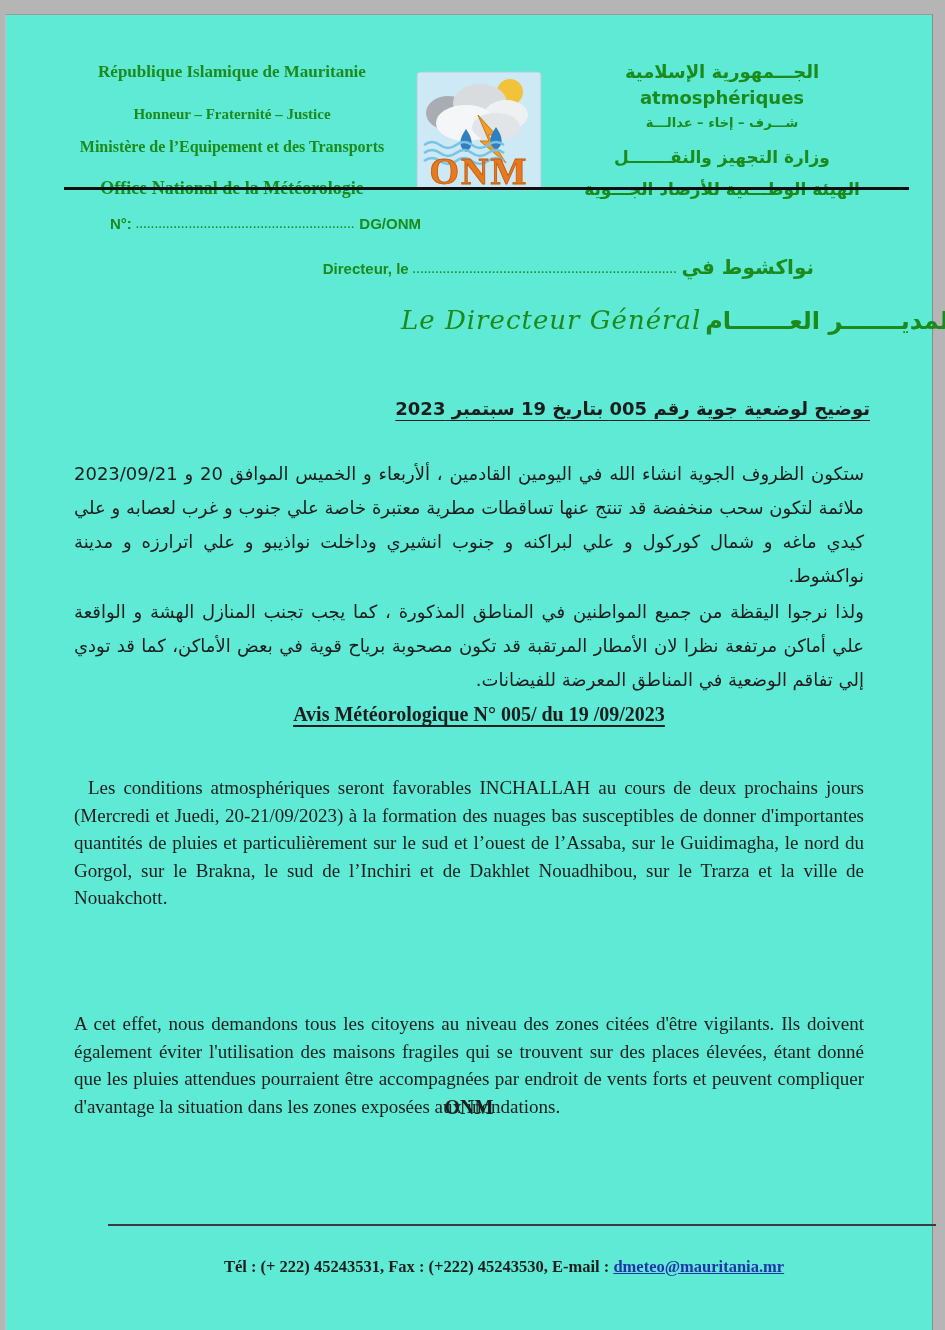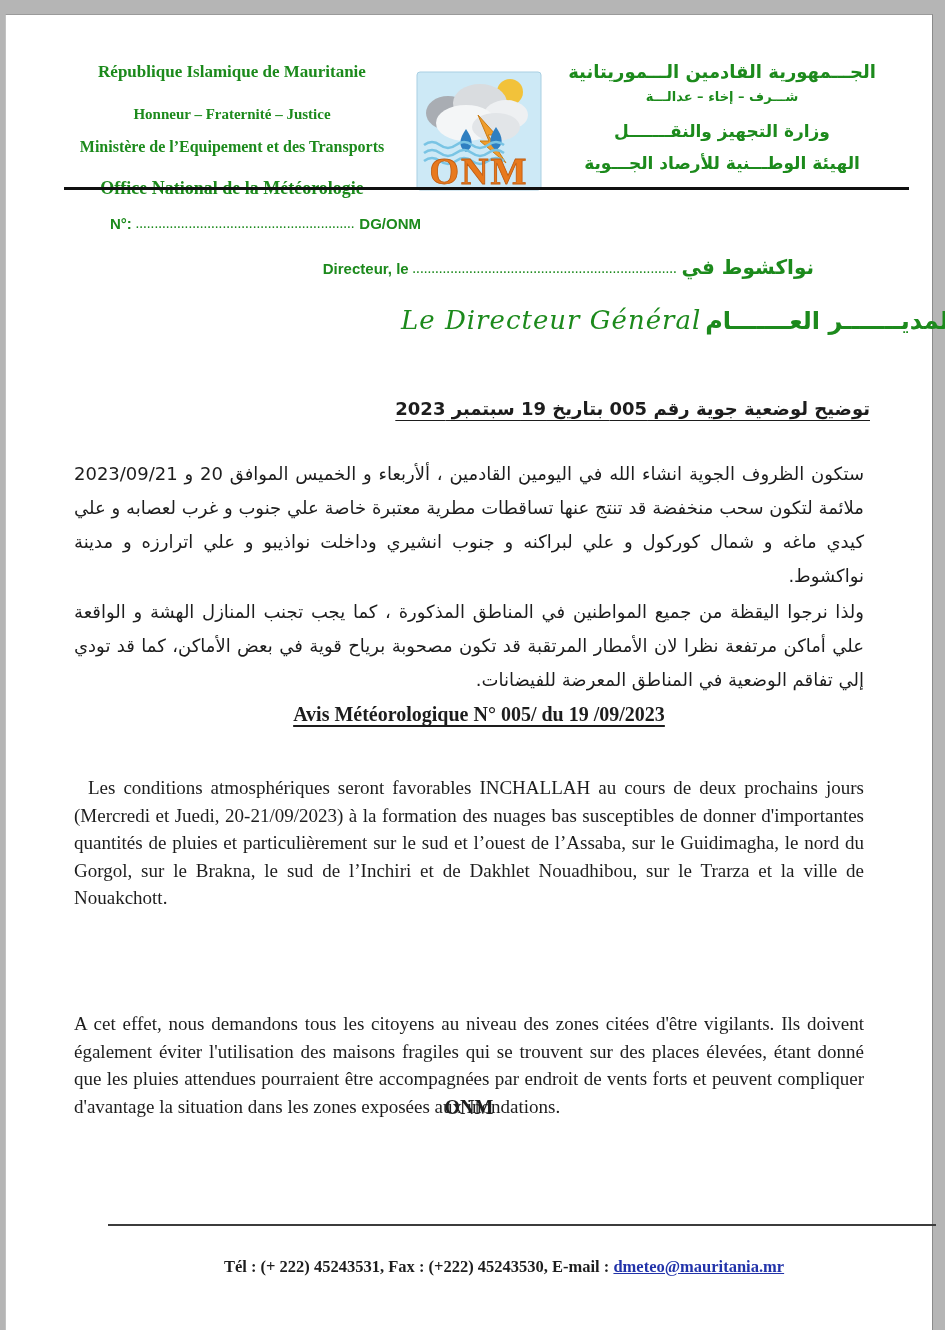--- a/index.html
+++ b/index.html
@@ -3,21 +3,21 @@
 <meta charset="utf-8">
 <style>
   html,body{margin:0;padding:0;}
   body{
     width:945px;height:1330px;position:relative;overflow:hidden;
     background:#b5b5b5;
     font-family:"Liberation Serif", serif;
   }
   .doc{
     position:absolute;left:5px;top:14px;width:926px;height:1316px;
-    background:#ffffff;
+    background:#5eead4;
     border-top:1px solid #9a9a9a;border-right:1px solid #8a8a8a;border-left:1px solid #c2c2c2;
   }
   .abs{position:absolute;}
   .green{color:#1c8a1c;}
   
   .lh-fr{left:66px;top:46px;width:320px;text-align:center;display:flex;flex-direction:column;}
   .lh-fr .l1{font-size:17px;font-weight:bold;line-height:22px;margin-bottom:10px;}
   .lh-fr .l2{font-size:15px;font-weight:bold;line-height:20px;margin-bottom:12px;margin-top:11px;}
   .lh-fr .l3{font-size:16px;font-weight:bold;line-height:21px;margin-bottom:20px;}
   .lh-fr .l4{font-size:18px;font-weight:bold;line-height:23px;}
@@ -96,21 +96,21 @@
       <g stroke="#79c4e4" stroke-width="2.5" fill="none">
         <path d="M8 74 q8 -6 16 0 t16 0 t16 0 t16 0 t16 0"></path>
         <path d="M8 82 q8 -6 16 0 t16 0 t16 0 t16 0 t16 0"></path>
         <path d="M8 90 q8 -6 16 0 t16 0 t16 0 t16 0 t16 0"></path>
       </g>
       <text x="63" y="113" text-anchor="middle" font-family="Liberation Serif, serif" font-size="38" font-weight="bold" letter-spacing="2" fill="#e8791c" stroke="#c05c10" stroke-width="0.8">ONM</text>
     </svg>
   </div>
 
   <div class="abs lh-ar green">
-    <div class="a1">الجـــمهورية القادمين الـــموريتانية</div>
+    <div class="a1">الجـــمهورية الإسلامية atmosphériques</div>
     <div class="a2">شـــرف – إخاء – عدالـــة</div>
     <div class="a3">وزارة التجهيز والنقـــــــل</div>
     <div class="a4">الهيئة الوطـــنية للأرصاد الجـــوية</div>
   </div>
 
   <div class="abs divider"></div>
 
   <div class="abs refline green">
     <span>N°:</span>
     <span class="dots">..........................................................</span>

